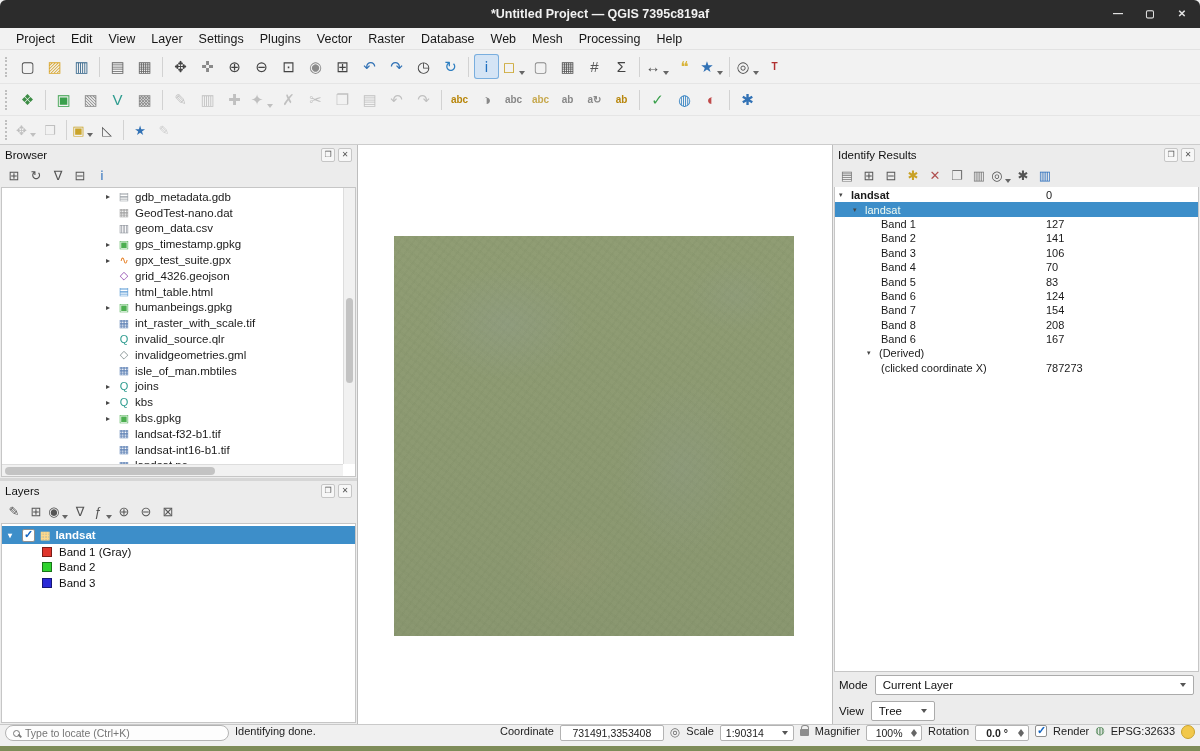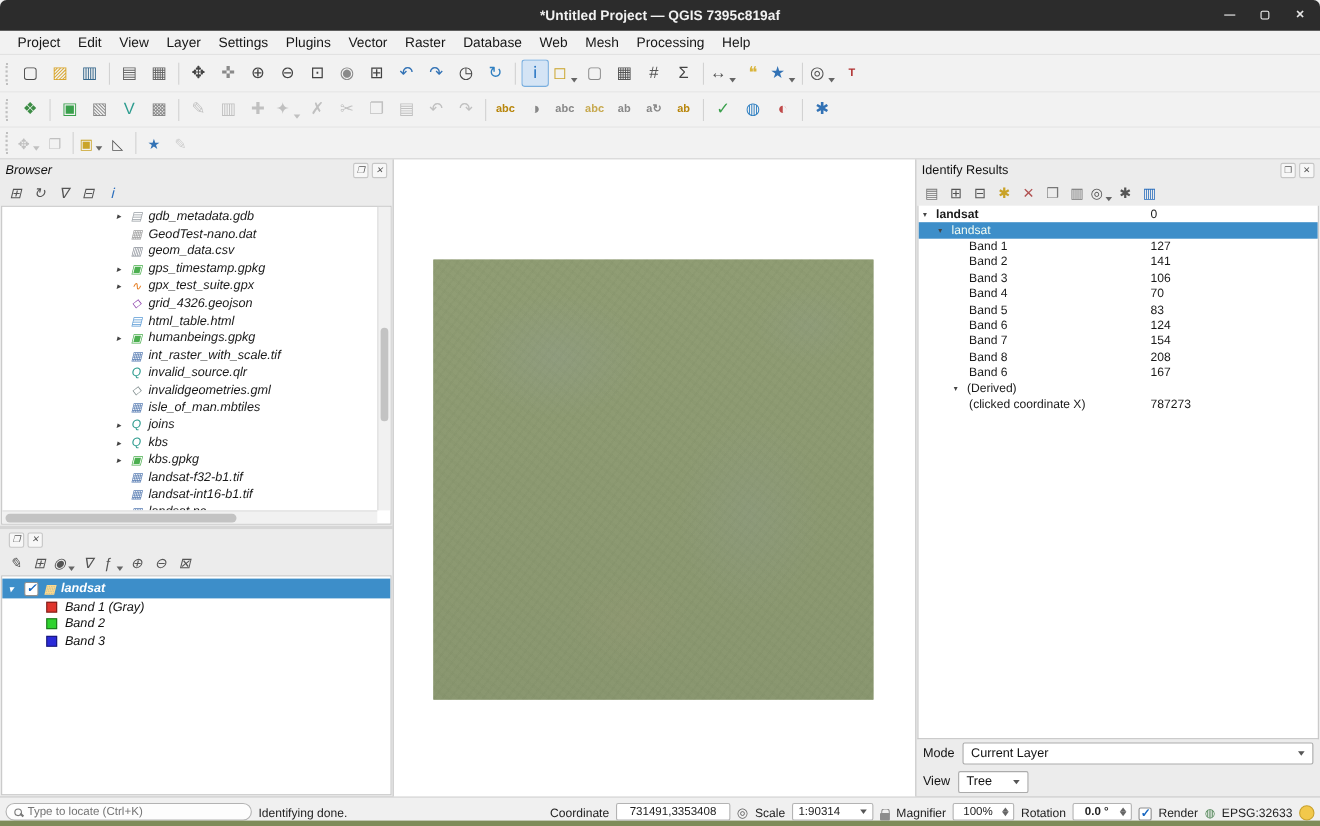--- a/index.html
+++ b/index.html
@@ -39,21 +39,21 @@
                     border-left:3px solid transparent; border-right:3px solid transparent;
                     border-top:4px solid #666; }
   .tbtn.tsep { min-width:1px; width:1px; height:20px; background:#d2d2d2; margin:0 4px;
                border-radius:0; padding:0; }
   .tbtn.tsep::after { display:none; }
 
   
   .main { flex:1; display:flex; min-height:0; background:#dcdcdc; }
 
   .left-col { width:358px; flex:none; display:flex; flex-direction:column; background:#ececec;
-              border-right:1px solid #bdbdbd;font-style:italic; }
+              border-right:1px solid #bdbdbd; }
   .panel { display:flex; flex-direction:column; min-height:0; }
   .browser-panel { height:336px; flex:none; border-bottom:3px solid #d6d6d6; }
   .layers-panel { flex:1; }
   .panel-head { height:19px; display:flex; align-items:center; padding:0 5px; font-size:11.5px;
                 color:#111; flex:none; }
   .panel-head .title { flex:1; }
   .phbtn { width:14px; height:14px; display:flex; align-items:center; justify-content:center;
            margin-left:3px; border:1px solid #c6c6c6; border-radius:2px; background:#f7f7f7; }
   .phbtn .g { font-size:8px; color:#555; line-height:1; }
   .panel-tools { height:23px; display:flex; align-items:center; gap:2px; padding:0 4px; flex:none; }
@@ -128,21 +128,21 @@
                          font-size:11.5px; color:#111; flex:none; }
   .combo { height:20px; background:#fff; border:1px solid #ababab; border-radius:2px;
            display:flex; align-items:center; padding:0 7px; font-size:11.5px; color:#111; }
   .combo .caret { margin-left:auto; border-left:3.5px solid transparent;
                   border-right:3.5px solid transparent; border-top:4.5px solid #555; }
   .mode-combo { flex:1; }
   .view-combo { width:64px; }
 
   
   .statusbar { height:22px; background:#f0f0f0; border-top:1px solid #c9c9c9; display:flex;
-               align-items:flex-end; padding:0 5px; gap:6px; font-size:11px; color:#222; flex:none; }
+               align-items:flex-start; padding:0 5px; gap:6px; font-size:11px; color:#222; flex:none; }
   .locator { width:224px; height:16px; border:1px solid #b3b3b3; border-radius:9px; background:#fdfdfd;
              display:flex; align-items:center; padding:0 7px; gap:5px; flex:none; }
   .mag-icon { width:7px; height:7px; border:1.5px solid #787878; border-radius:50%; position:relative; flex:none; }
   .mag-icon::after { content:""; position:absolute; width:4px; height:1.5px; background:#787878;
                      transform:rotate(45deg); right:-3px; bottom:-1px; }
   .locator input { border:none; outline:none; flex:1; background:transparent; font-size:10.5px;
                    color:#444; font-family:"Liberation Sans", sans-serif; }
   .sb-msg { white-space:nowrap; }
   .sb-spacer { flex:1; }
   .sb-label { white-space:nowrap; }
@@ -665,20 +665,21 @@
               <span class="vthumb"></span>
             </div>
           <div class="hscroll">
               <span class="hthumb"></span>
             </div>
         </div>
       </div>
 
       <div class="panel layers-panel">
         <div class="panel-head">
+          <span class="title">Layers</span>
           <span class="phbtn">
               <span class="g">❐</span>
             </span>
           <span class="phbtn">
               <span class="g">✕</span>
             </span>
         </div>
         <div class="panel-tools">
 
             <span class="ptool">

